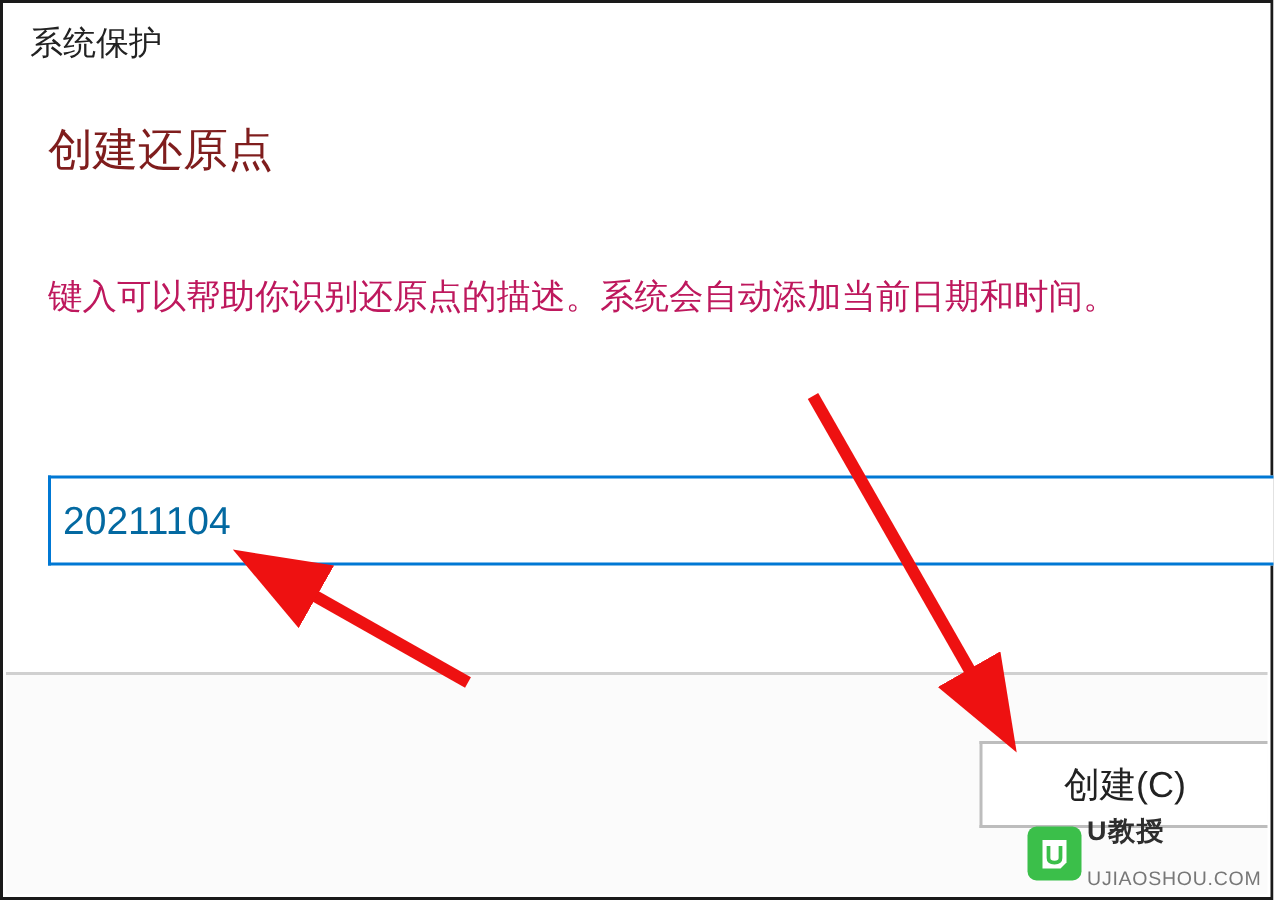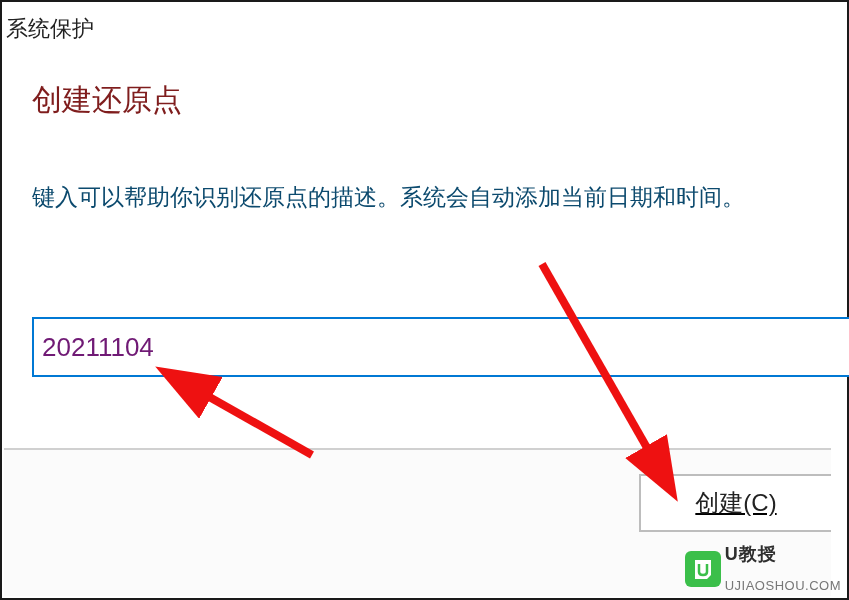--- a/index.html
+++ b/index.html
@@ -10,70 +10,69 @@
     position: relative;
   }
   .dialog {
     width: 849px;
     height: 600px;
     border: 2px solid #1a1a1a;
     position: relative;
     background: #fff;
   }
   .title-area {
-    padding: 12px 18px 8px 4px;
+    padding: 12px 18px 8px 18px;
   }
   .window-title {
     font-size: 22px;
     color: #222;
     font-weight: 400;
   }
   .heading {
     color: #7f1d1d;
     font-size: 30px;
     font-weight: 400;
     padding: 28px 30px 10px 30px;
   }
   .description {
     font-size: 23px;
-    color: #0c4a6e;
+    color: #be185d;
     padding: 52px 30px 0 30px;
     line-height: 1.3;
   }
   .input-row {
     position: absolute;
     top: 315px;
     left: 30px;
     right: 0;
   }
   .restore-input {
     width: 818px;
     height: 60px;
     font-size: 26px;
     padding: 22px 8px;
     border: 2px solid #0078d4;
     border-right: none;
     outline: none;
-    color: #701a75;
+    color: #0369a1;
     font-family: inherit;
     background: #fff;
   }
   .footer {
     position: absolute;
     left: 2px;
-    right: 16px;
+    right: 2px;
     bottom: 2px;
     height: 148px;
     border-top: 2px solid #d0d0d0;
     background: #fbfbfb;
     display: flex;
     align-items: flex-start;
     justify-content: flex-end;
-    padding: 24px 0 0 0;
-    text-decoration: underline;
+    padding: 44px 0 0 0;
   }
   .create-btn {
     width: 192px;
     height: 58px;
     font-size: 24px;
     font-family: inherit;
     background: #fff;
     border: 2px solid #bdbdbd;
     border-right: none;
     color: #222;

